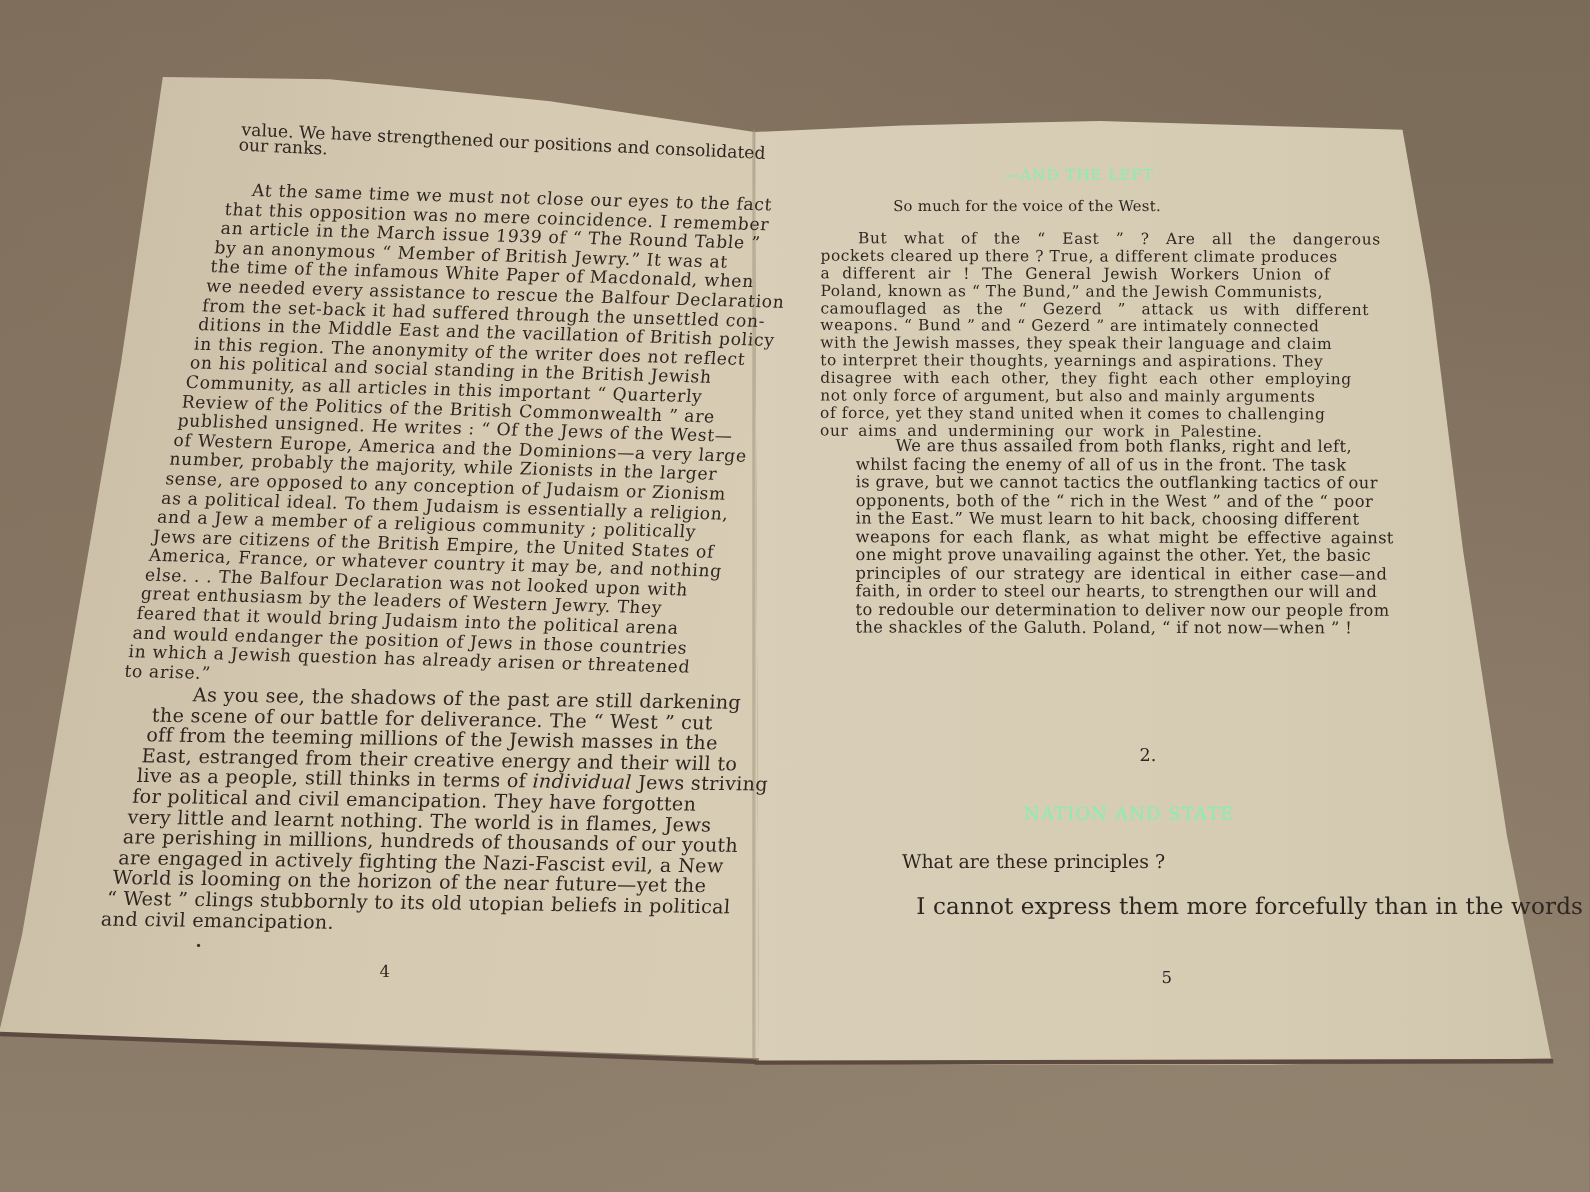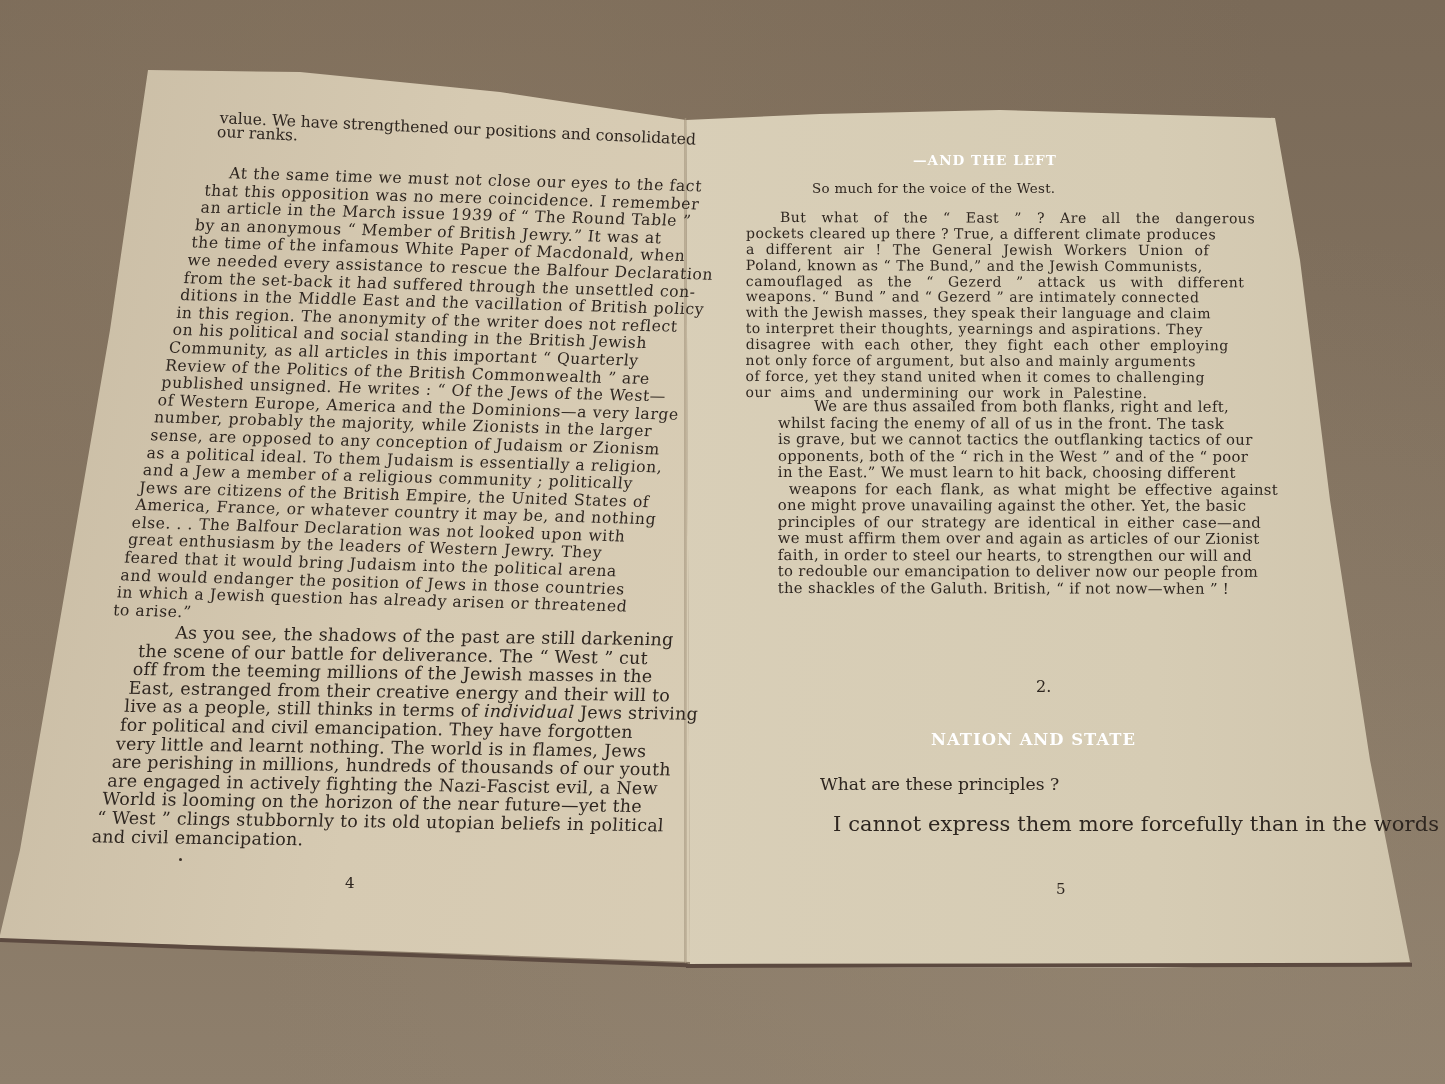--- a/index.html
+++ b/index.html
@@ -29,21 +29,21 @@
     position:absolute; height:4px; background:#5c4a40; transform-origin:left center;
   }
   .spine {
     position:absolute; left:684px; top:118px; width:3px; height:848px;
     background:linear-gradient(90deg, rgba(120,105,85,0.35), rgba(170,155,130,0.6), rgba(120,105,85,0.2));
   }
 
   .text { position:absolute; color:#2e2620; font-size:15.6px; line-height:17.6px; white-space:nowrap; }
   .line { display:block; height:17.6px; }
   .ital { font-style:italic; }
-  .heading { position:absolute; color:#ffffff; font-weight:bold; letter-spacing:1px; white-space:nowrap; }
+  .heading { position:absolute; color:#86efac; font-weight:normal; letter-spacing:1px; white-space:nowrap; }
   .pagenum { position:absolute; color:#2e2620; font-size:15px; }
   .dot { position:absolute; width:3px; height:3px; border-radius:50%; background:#3a2f27; }
 </style>
 </head>
 <body>
 
 <div class="desk"></div>
 
 <div class="page page-left"></div>
 <div class="page page-right"></div>
@@ -124,27 +124,26 @@
   <span class="line" style="height:15.9px;">of force, yet they stand united when it comes to challenging</span>
   <span class="line" style="height:15.9px; word-spacing:4px;">our aims and undermining our work in Palestine.</span>
 </div>
 
 <div class="text" style="left:778px; top:398px; font-size:14.8px; line-height:16.5px; letter-spacing:0.35px; transform:rotate(0.1deg); transform-origin:left top;">
   <span class="line" style="height:16.5px; padding-left:36px;">We are thus assailed from both flanks, right and left,</span>
   <span class="line" style="height:16.5px;">whilst facing the enemy of all of us in the front.  The task</span>
   <span class="line" style="height:16.5px;">is grave, but we cannot tactics the outflanking tactics of our</span>
   <span class="line" style="height:16.5px;">opponents, both of the “ rich in the West ” and of the “ poor</span>
   <span class="line" style="height:16.5px;">in the East.”  We must learn to hit back, choosing different</span>
-  <span class="line" style="height:16.5px; word-spacing:3px;margin-left:11px;">weapons for each flank, as what might be effective against</span>
+  <span class="line" style="height:16.5px; word-spacing:3px;">weapons for each flank, as what might be effective against</span>
   <span class="line" style="height:16.5px;">one might prove unavailing against the other.  Yet, the basic</span>
   <span class="line" style="height:16.5px; word-spacing:3px;">principles of our strategy are identical in either case—and</span>
-  <span class="line" style="height:16.5px;">we must affirm them over and again as articles of our Zionist</span>
   <span class="line" style="height:16.5px;">faith, in order to steel our hearts, to strengthen our will and</span>
-  <span class="line" style="height:16.5px;">to redouble our emancipation to deliver now our people from</span>
-  <span class="line" style="height:16.5px;">the shackles of the Galuth.  British, “ if not now—when ” !</span>
+  <span class="line" style="height:16.5px;">to redouble our determination to deliver now our people from</span>
+  <span class="line" style="height:16.5px;">the shackles of the Galuth.  Poland, “ if not now—when ” !</span>
 </div>
 
 <div class="text" style="left:1036px; top:678px; font-size:16px;">2.</div>
 
 <div class="heading" style="left:931px; top:730px; font-size:16.4px;">NATION AND STATE</div>
 
 <div class="text" style="left:820px; top:774px; font-size:17.2px; line-height:20px;">
   <span class="line" style="height:20px;">What are these principles ?</span>
 </div>
 

